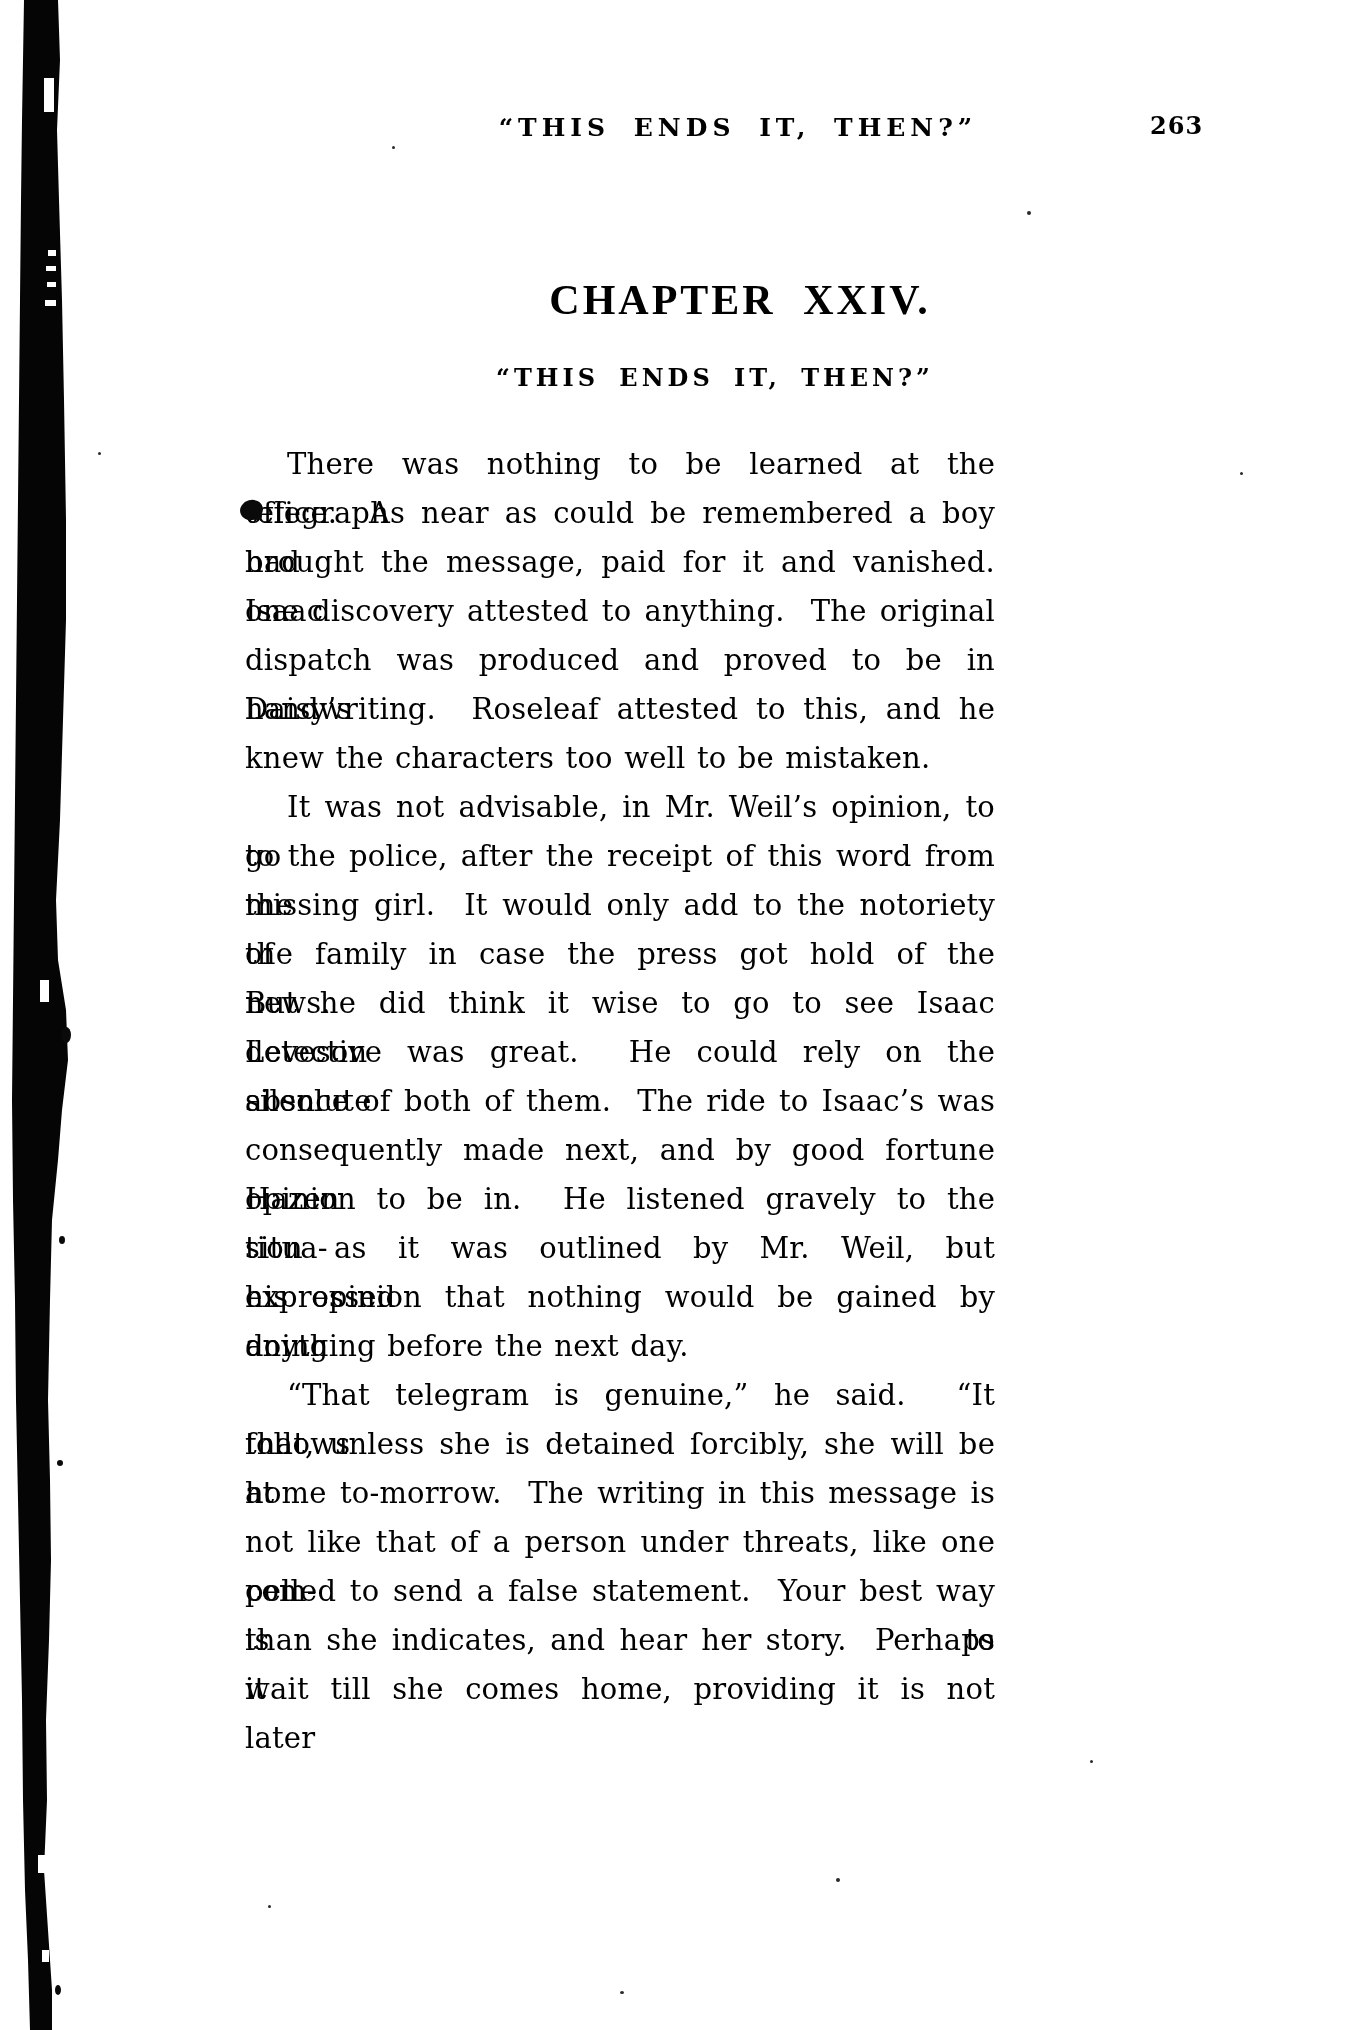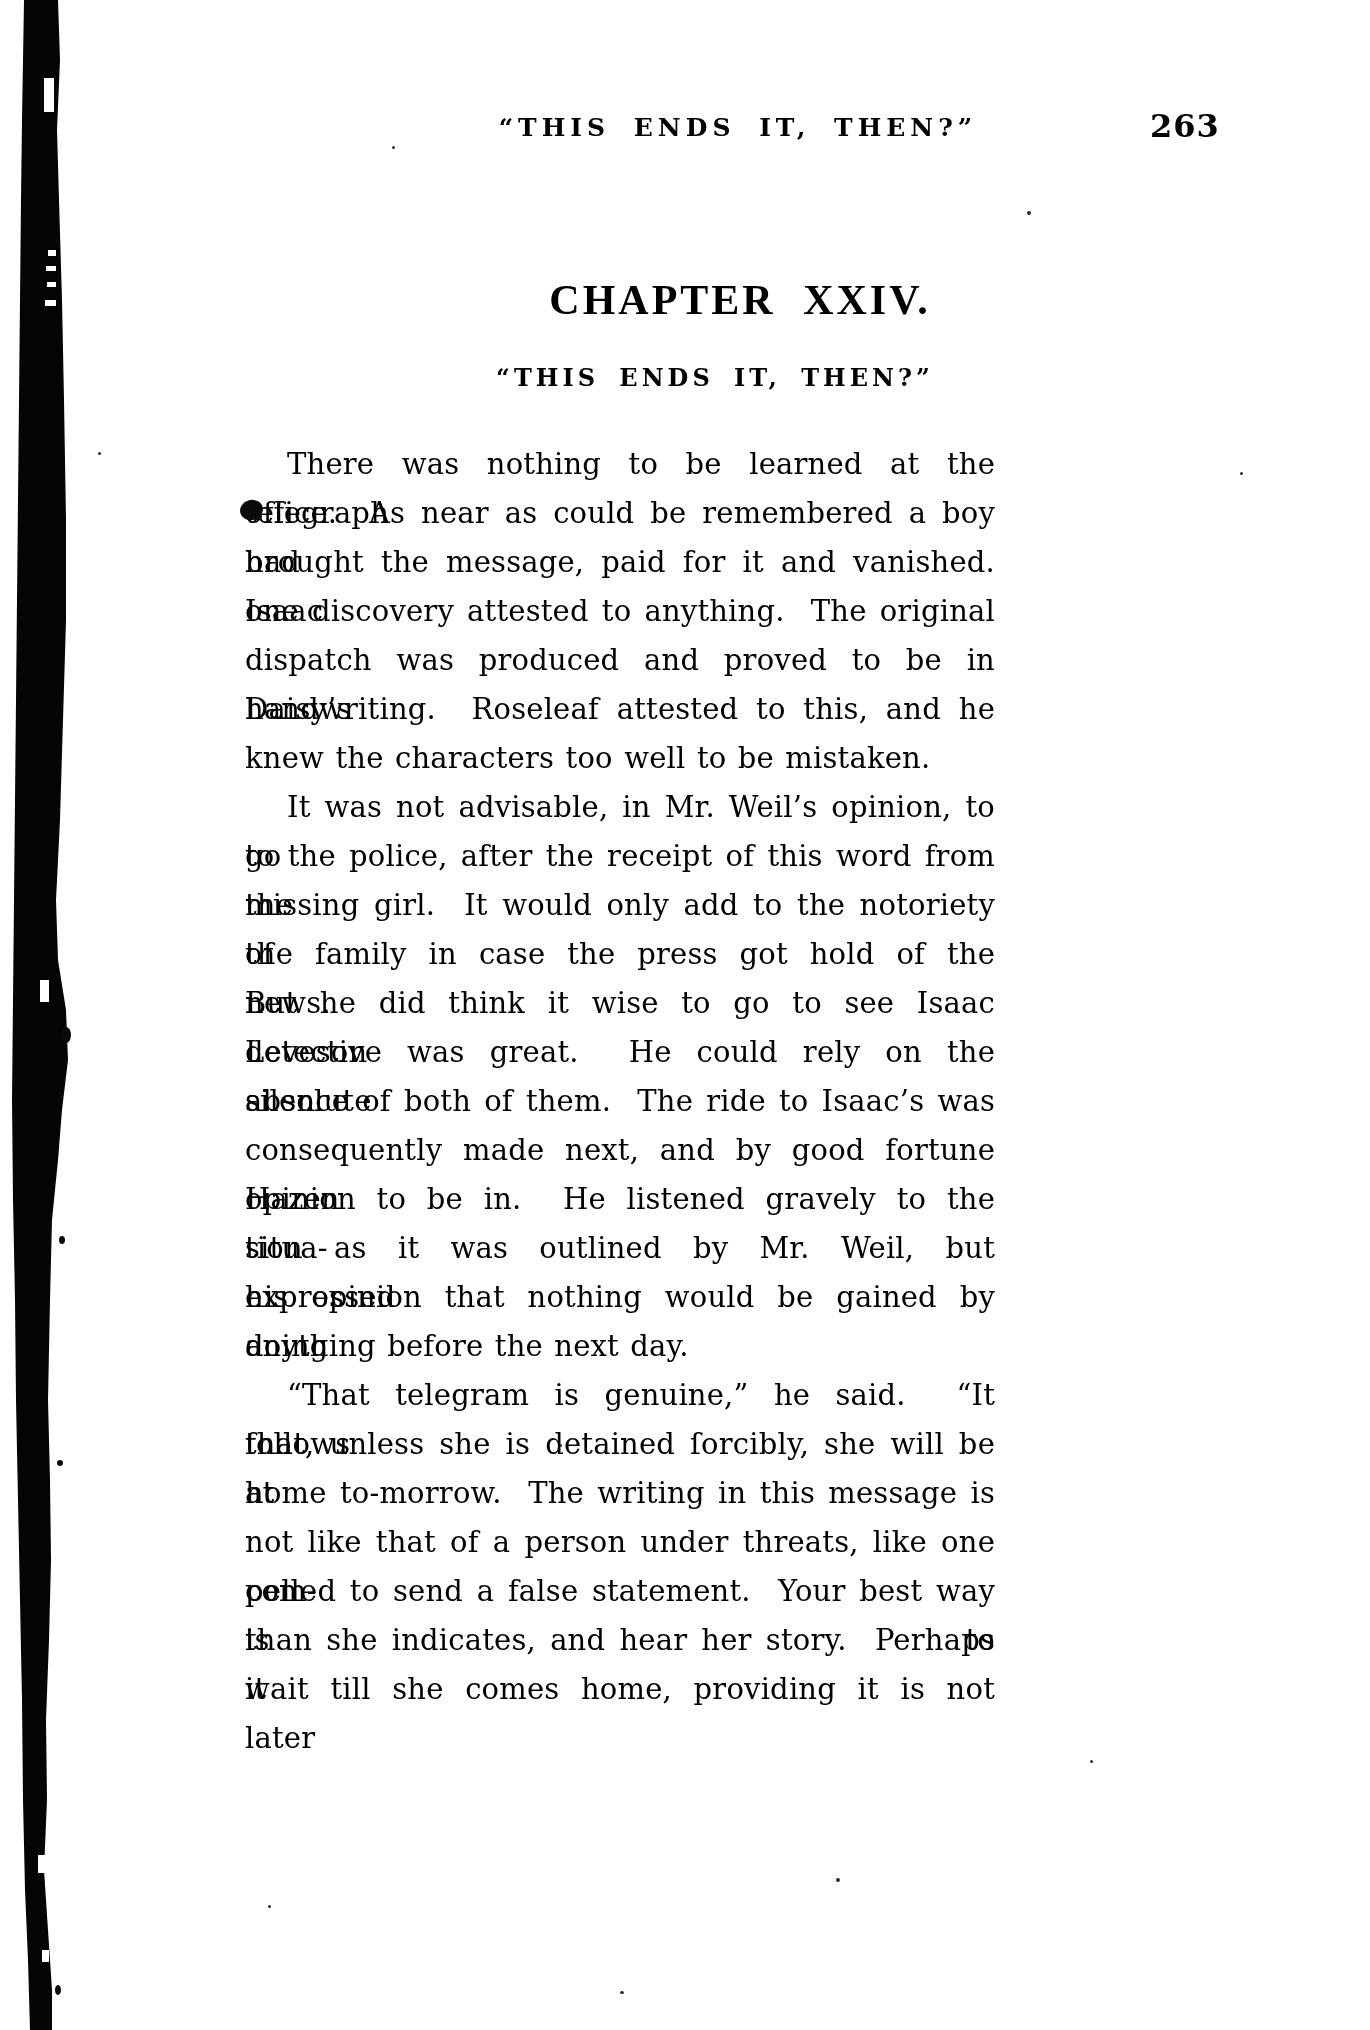--- a/index.html
+++ b/index.html
@@ -21,21 +21,21 @@
     left: 458px; top: 102px; width: 560px;
     text-align: center;
     font-size: 25px; font-weight: 700;
     letter-spacing: 5px; word-spacing: 10px;
     line-height: 52px;
     white-space: nowrap;
   }
   .page-number {
     position: absolute;
     left: 1150px; top: 98px;
-    font-size: 32px; font-weight: 700;
+    font-size: 24px; font-weight: 700;
     line-height: 56px; letter-spacing: 1px;
   }
   .chapter-heading {
     position: absolute;
     left: 430px; top: 270px; width: 620px;
     margin: 0;
     text-align: center;
     font-size: 42px; font-weight: 700;
     letter-spacing: 3px; word-spacing: 14px;
     line-height: 60px;

